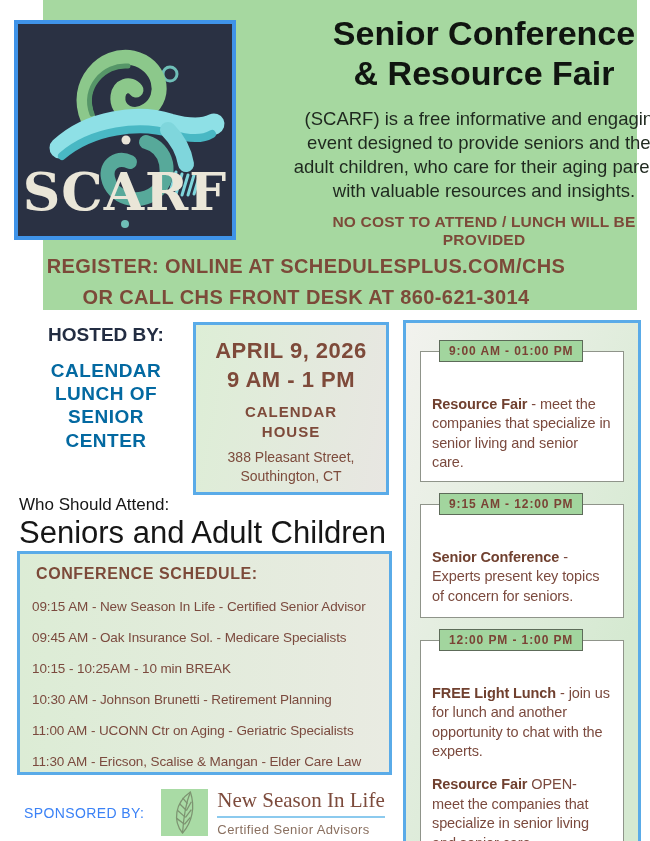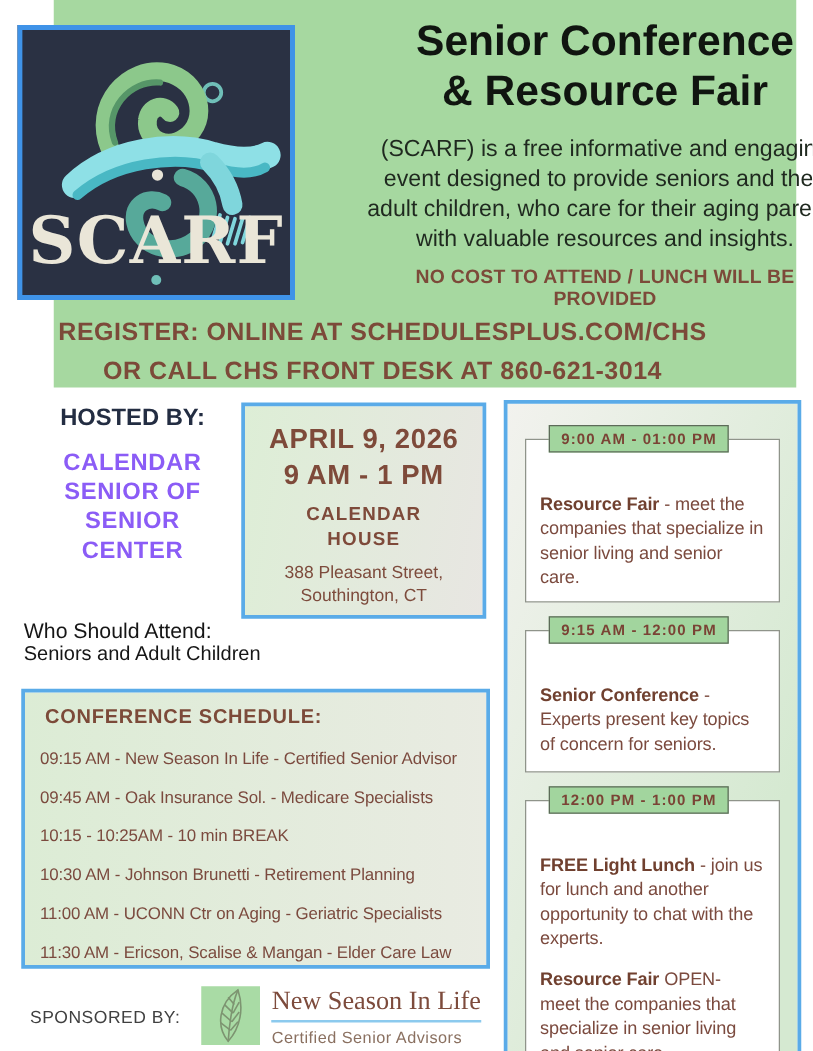--- a/index.html
+++ b/index.html
@@ -14,36 +14,36 @@
   .hero-content { position:absolute; left:250px; top:14px; width:382px; text-align:center; }
   .hero-title { font-size:34px; font-weight:700; color:#101510; line-height:1.17; }
   .hero-desc { margin-top:13px; font-size:18.5px; color:#1f291f; line-height:1.31; }
   .hero-nocost { margin-top:10px; font-size:15.5px; font-weight:700; color:#7c4a39; letter-spacing:0.2px; }
   .register { position:absolute; left:43px; top:251px; width:526px; text-align:center;
               font-size:20px; font-weight:700; color:#7c4a39; line-height:1.55; letter-spacing:0.4px; }
 
   
   .hosted { position:absolute; left:22px; top:324px; width:168px; text-align:center; }
   .hosted-label { font-size:19px; font-weight:700; color:#232d42; }
-  .hosted-name { margin-top:13px; font-size:19px; font-weight:700; color:#8b5cf6;
+  .hosted-name { margin-top:13px; font-size:19px; font-weight:700; color:#0369a1;
                  line-height:1.22; letter-spacing:0.5px; }
 
   
   .event-box { position:absolute; left:193px; top:322px; width:196px; height:173px;
                border:3px solid #5aabe8; background:linear-gradient(100deg,#ddeed6,#e8e6e2);
                text-align:center; padding-top:13px; }
   .event-date, .event-time { font-size:22px; font-weight:700; color:#7e4a3a; letter-spacing:0.5px; }
   .event-time { margin-top:3px; }
   .event-venue { margin-top:9px; font-size:15px; font-weight:700; color:#7e4a3a;
                  letter-spacing:1px; line-height:1.3; width:150px; margin-left:auto; margin-right:auto; }
   .event-address { margin-top:7px; font-size:14px; color:#7d4b3c; line-height:1.35; }
 
   
   .who-label { position:absolute; left:19px; top:495px; font-size:17px; color:#161616; }
-  .who-value { position:absolute; left:19px; top:515px; font-size:16px; color:#161616; }
+  .who-value { position:absolute; left:19px; top:515px; font-size:31px; color:#161616; }
 
   
   .schedule-box { position:absolute; left:17px; top:551px; width:375px; height:224px;
                   border:3px solid #5aabe8; background:linear-gradient(to right,#dcecd5,#e9ebe2);
                   padding:11px 4px 0 12px; }
   .schedule-title { font-size:16px; font-weight:700; color:#7c4a39; letter-spacing:0.6px; margin-left:4px; }
   .schedule-item { margin-top:16px; font-size:13.5px; color:#7b4a3e; white-space:nowrap; letter-spacing:-0.1px; }
 
   
   .agenda-box { position:absolute; left:403px; top:320px; width:238px; height:564px;
@@ -54,21 +54,21 @@
   .agenda-card.tall { min-height:196px; }
   .agenda-tab { position:absolute; top:-12px; left:18px; background:#a2d59e; border:1px solid #5d6b59;
                 padding:3px 9px; font-size:12px; font-weight:700; color:#7a4335;
                 letter-spacing:0.9px; white-space:nowrap; }
   .card-text { font-size:14.5px; color:#7b4a3e; line-height:1.34; letter-spacing:-0.1px;margin-top:26px; }
   .card-text b { color:#70402f; }
   .card-text + .card-text { margin-top:14px; }
 
   
   .sponsor { position:absolute; left:24px; top:788px; display:flex; align-items:center; }
-  .sponsor-label { font-size:14px; color:#404040; letter-spacing:0.4px;text-align:center; }
+  .sponsor-label { font-size:14px; color:#3b82f6; letter-spacing:0.4px;text-align:center; }
   .sponsor-leaf { width:47px; height:47px; background:#a9dba5; margin-left:17px; flex:none; }
   .sponsor-leaf svg { display:block; width:100%; height:100%; }
   .sponsor-text { margin-left:9px; }
   .sponsor-name { font-family:"Liberation Serif", serif; font-size:21px; font-weight:400;
                   color:#7d4b3c; padding-bottom:3px; border-bottom:2px solid #8ccaee; }
   .sponsor-sub { margin-top:4px; font-size:13px; color:#8a7060; letter-spacing:0.4px; }
 </style>
 </head>
 <body>
 
@@ -114,21 +114,21 @@
       <circle cx="108" cy="116" r="4.5" fill="#e8e4d8"></circle>
       <circle cx="107" cy="200" r="4" fill="#6fbfb8"></circle>
       <text x="107" y="186" text-anchor="middle" font-family="DejaVu Serif, serif" font-size="52" font-weight="bold" fill="#eae6d8" letter-spacing="1">SCARF</text>
     </svg>
   </div>
 
   <div class="hosted">
     <div class="hosted-label">HOSTED BY:</div>
     <div class="hosted-name">
       <div>CALENDAR</div>
-      <div>SENIOR OF</div>
+      <div>LUNCH OF</div>
       <div>SENIOR</div>
       <div>CENTER</div>
     </div>
   </div>
 
   <div class="event-box">
     <div class="event-date">APRIL 9, 2026</div>
     <div class="event-time">9 AM - 1 PM</div>
     <div class="event-venue">CALENDAR HOUSE</div>
     <div class="event-address">

